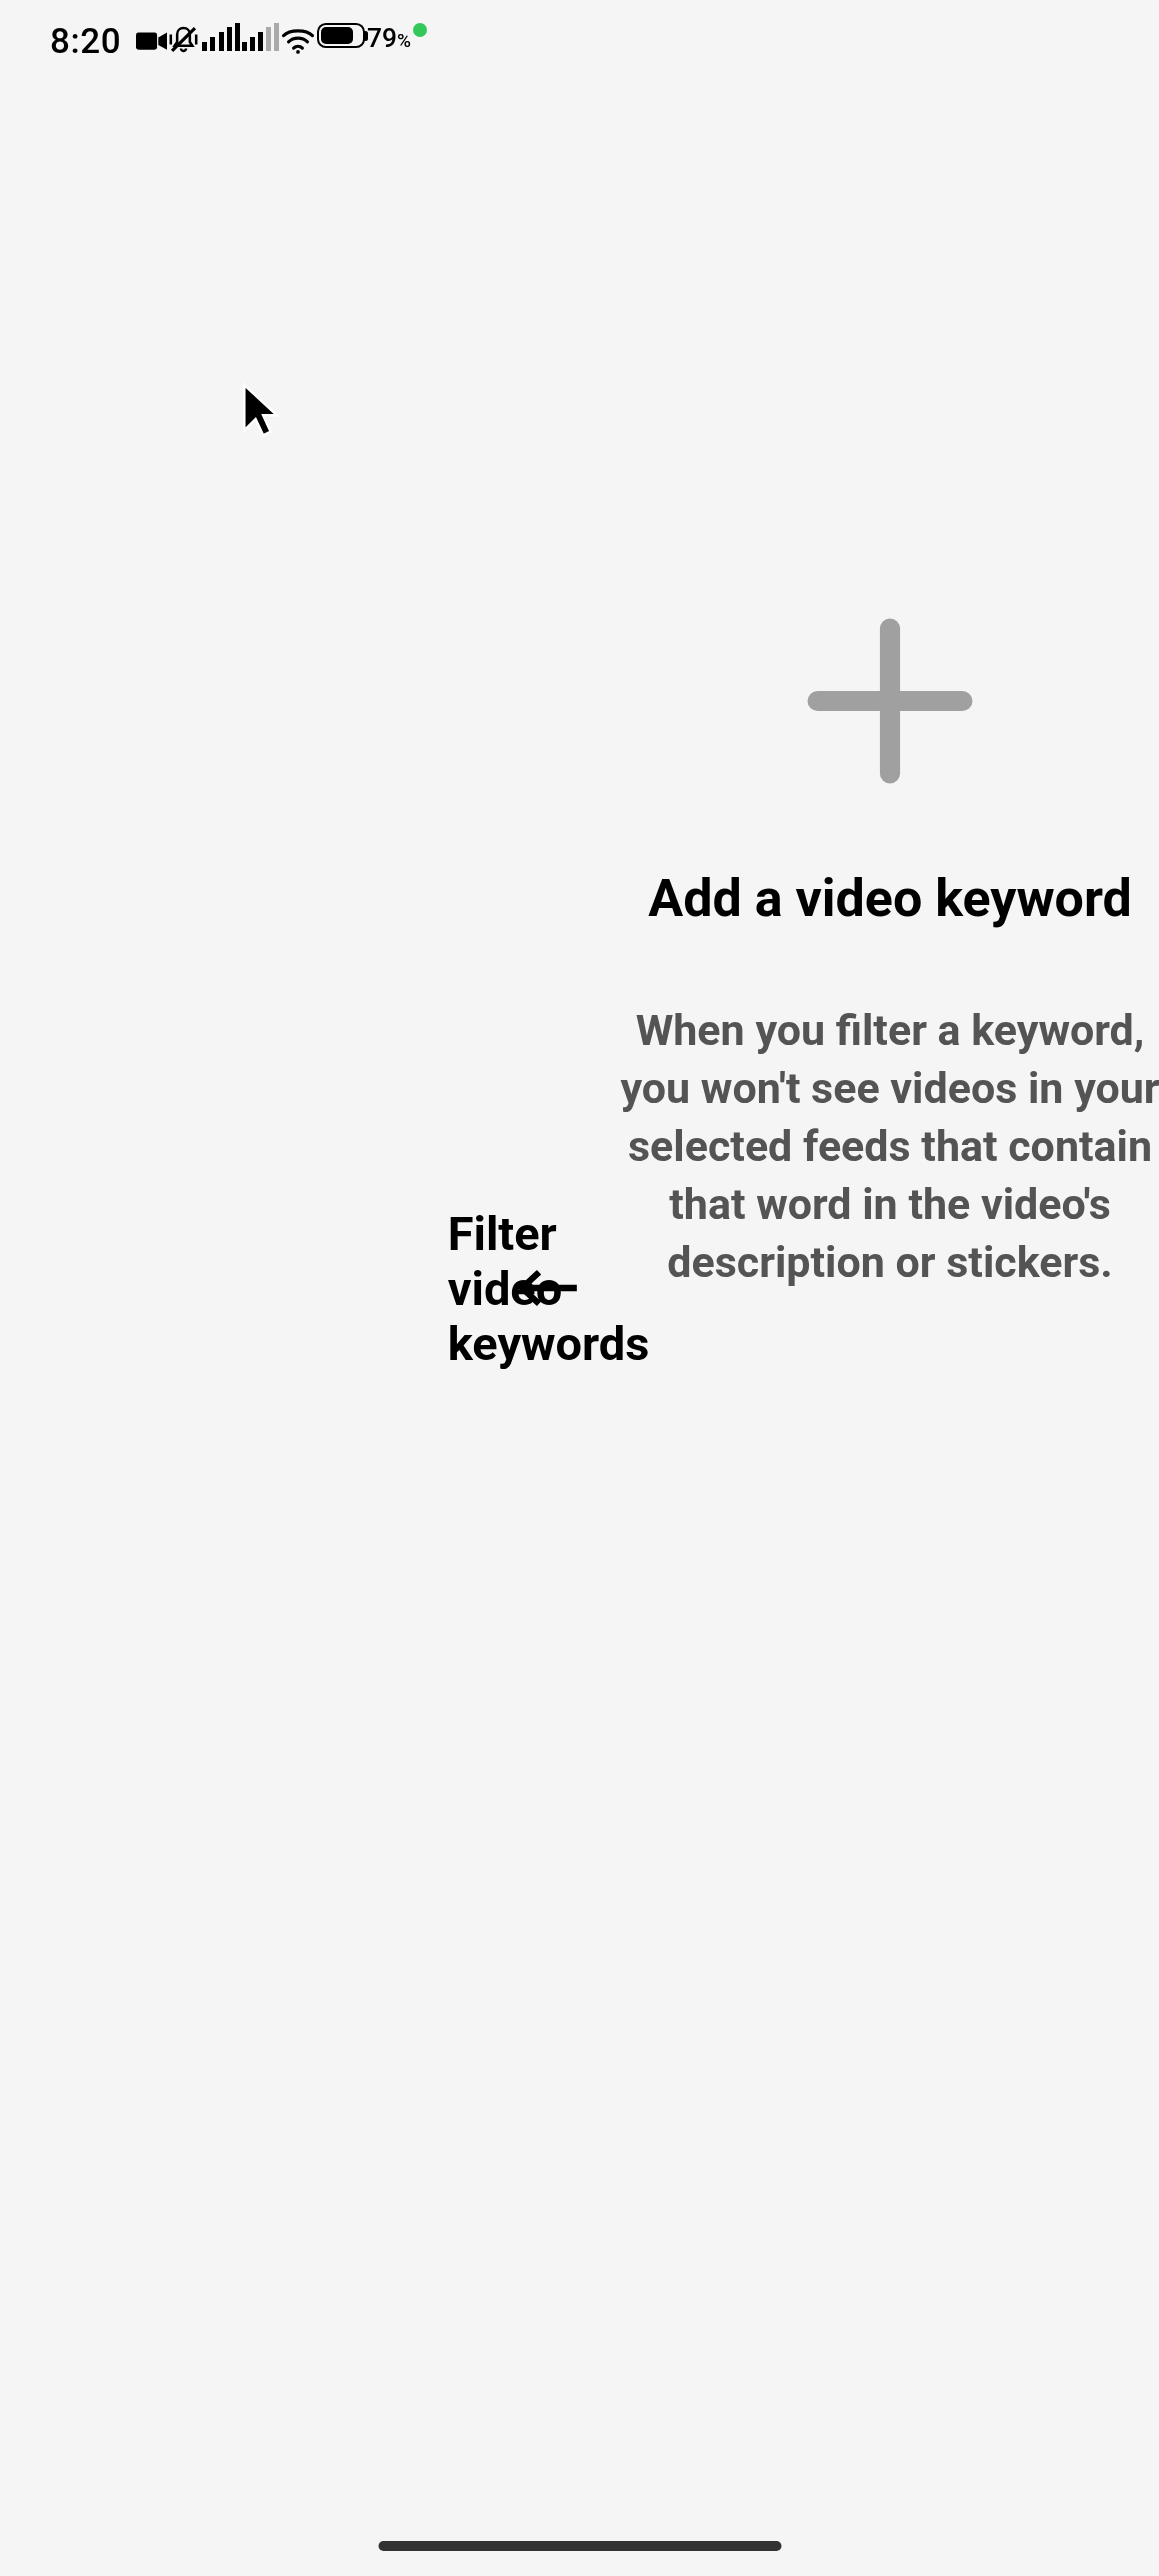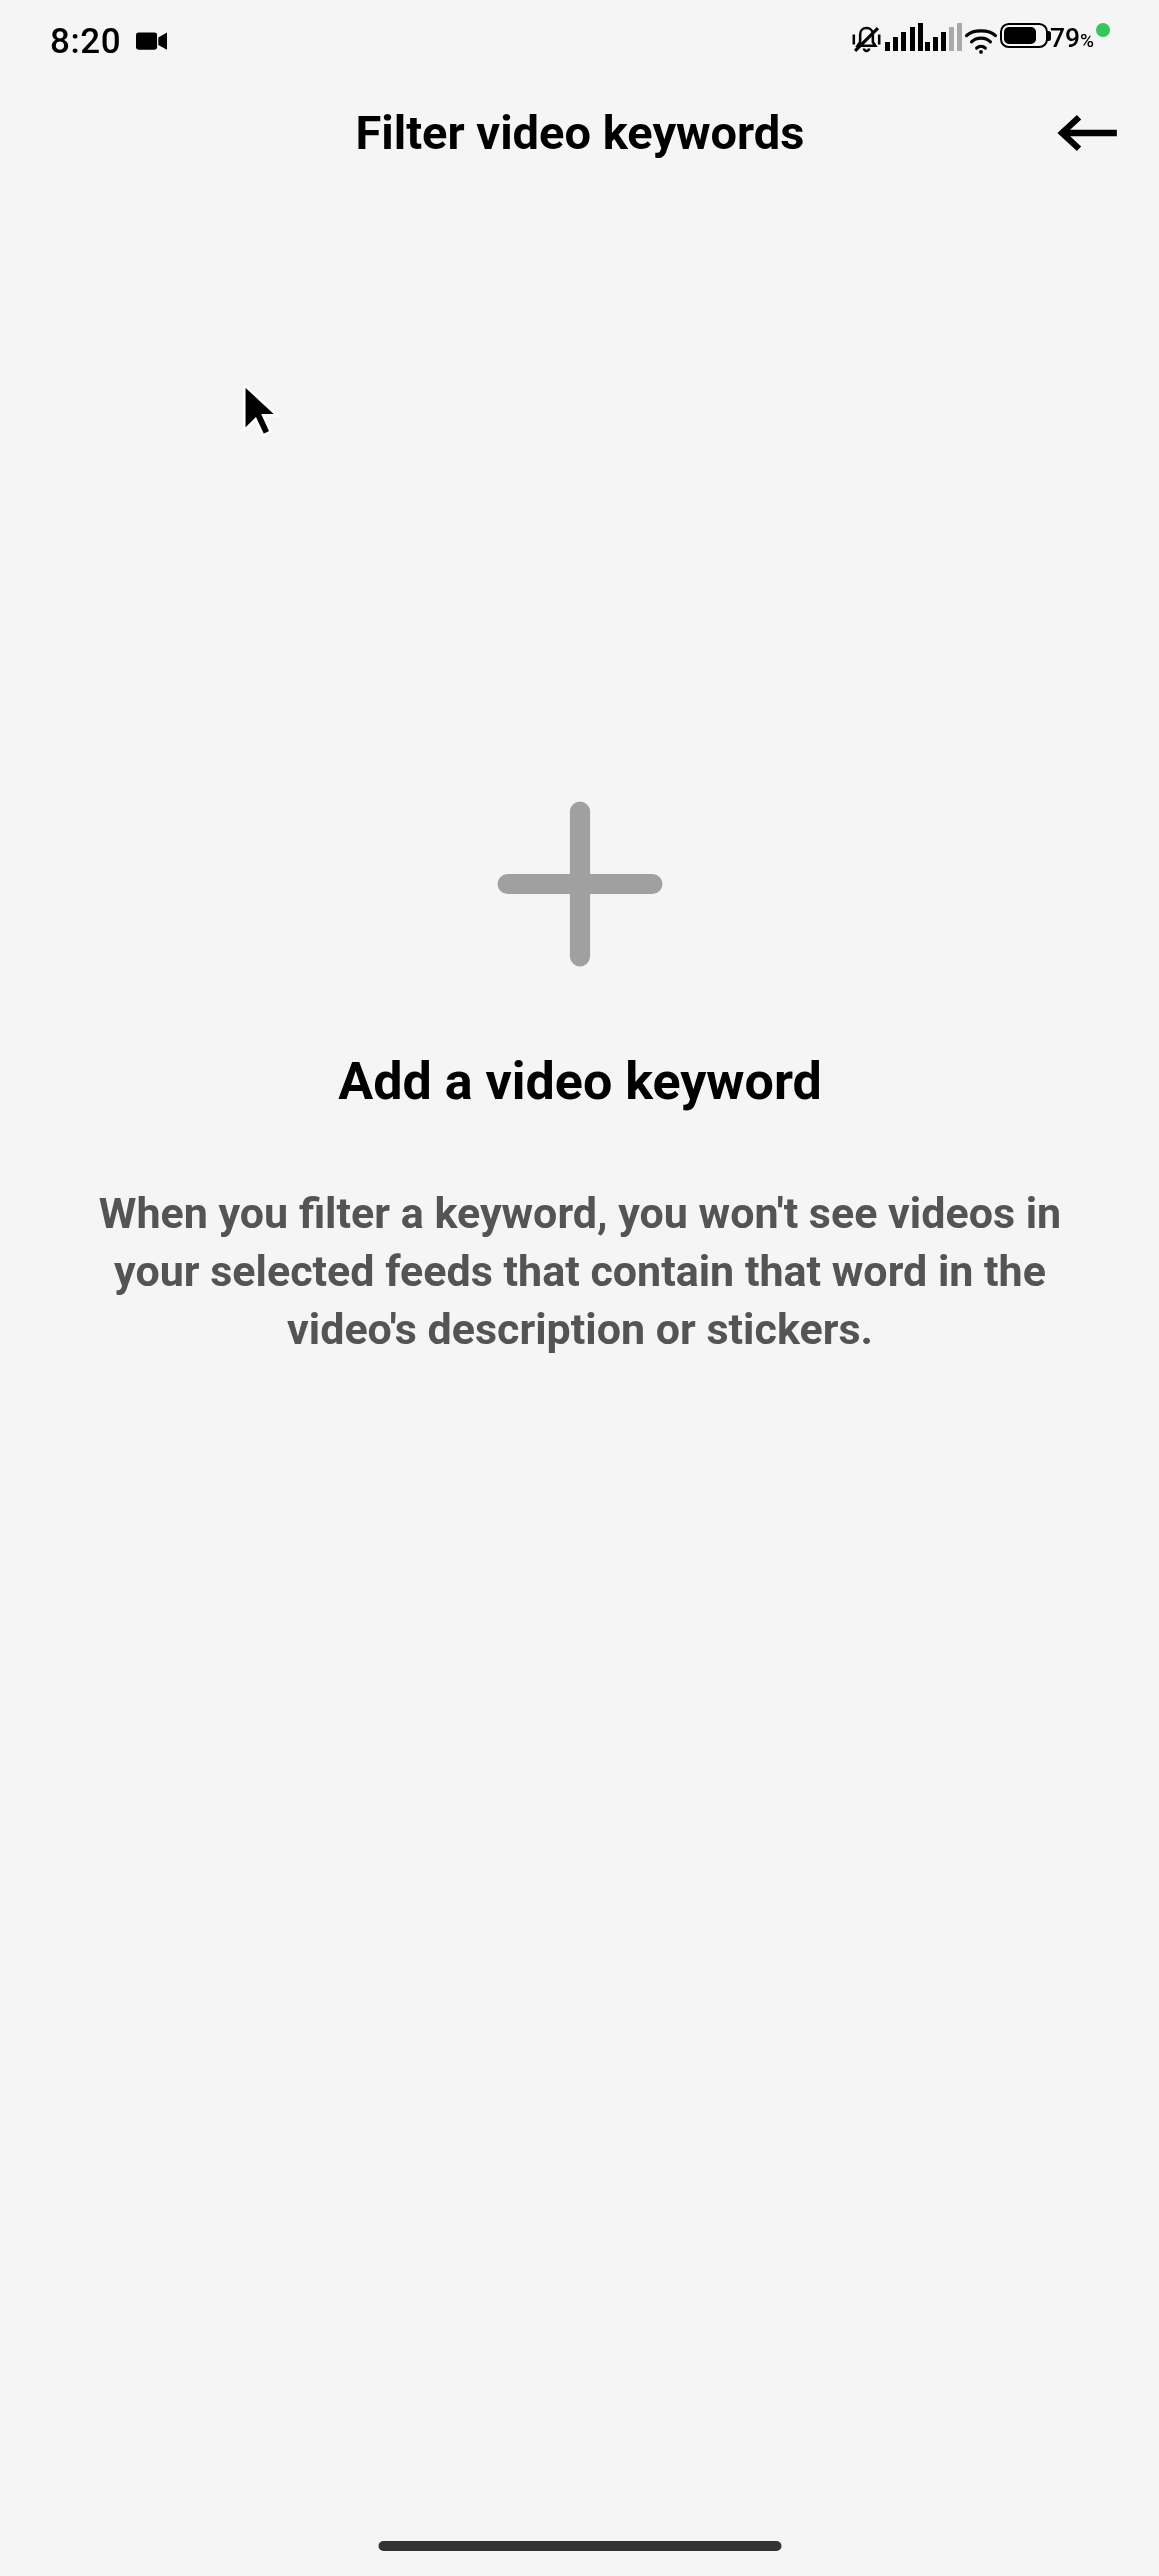--- a/index.html
+++ b/index.html
@@ -23,21 +23,21 @@
       justify-content: center;
       align-items: flex-start;
     }
     
     .phone-screen {
       width: 1160px;
       height: 2576px;
       background: #f5f5f5;
       position: relative;
       display: flex;
-      flex-direction: column;
+      flex-direction: row;
     }
     
     
     .status-bar {
       height: 82px;
       display: flex;
       justify-content: space-between;
       align-items: center;
       padding: 0 50px 0 50px;
     }

